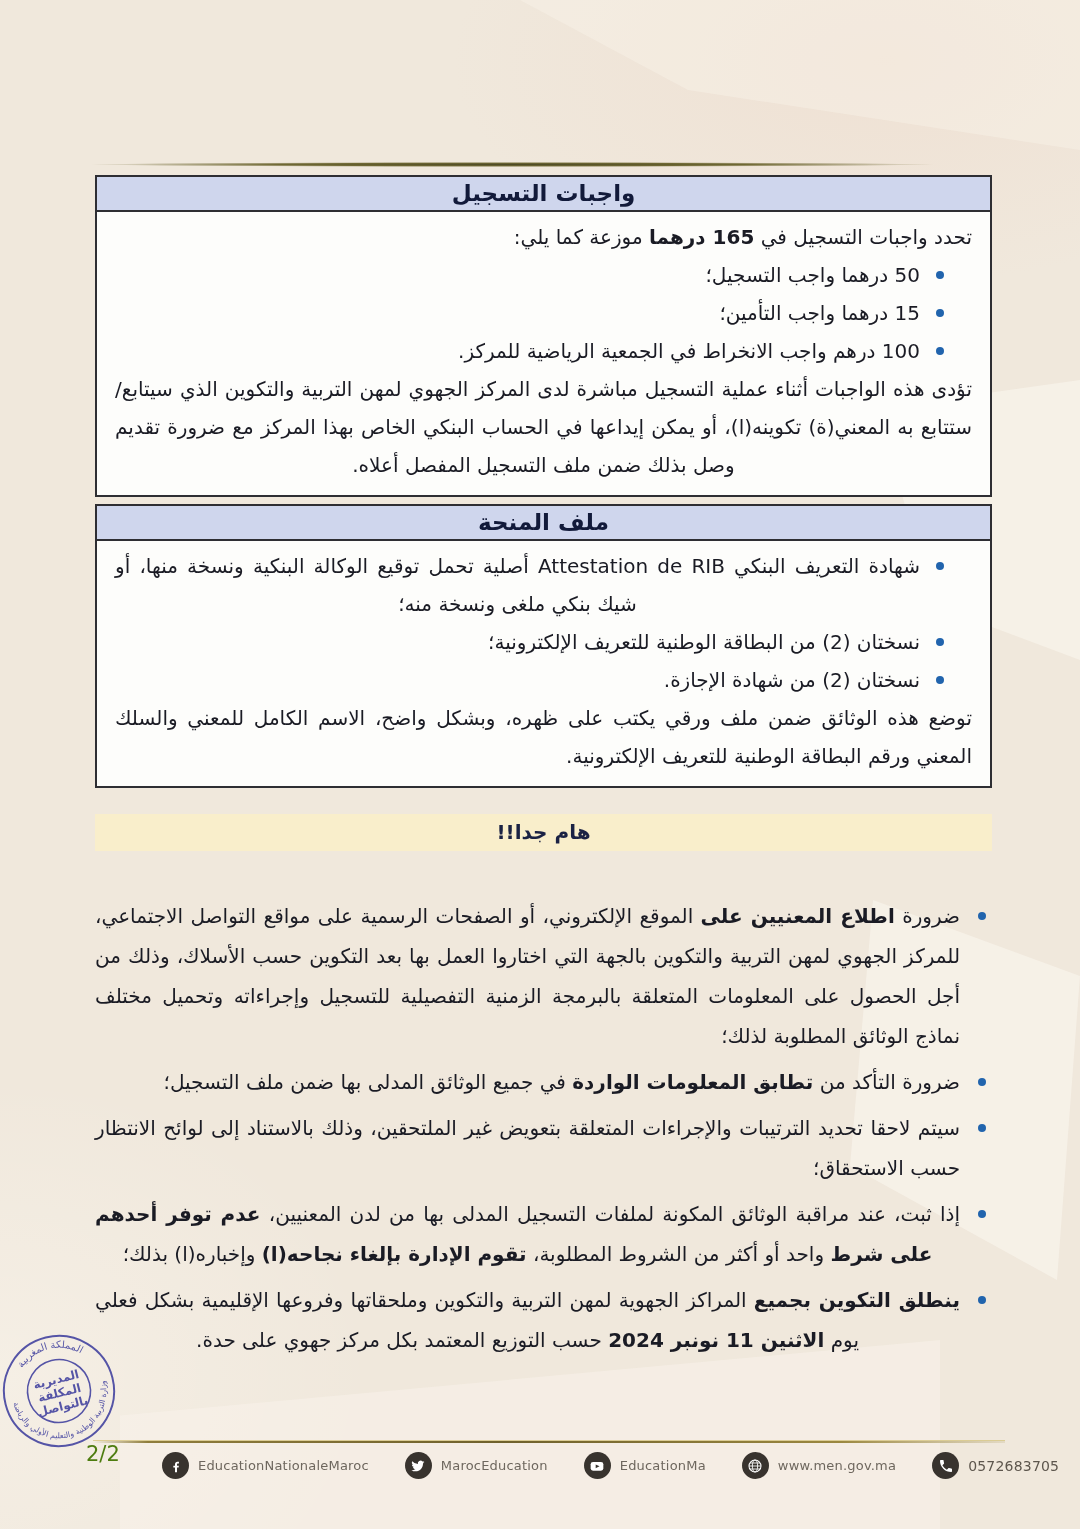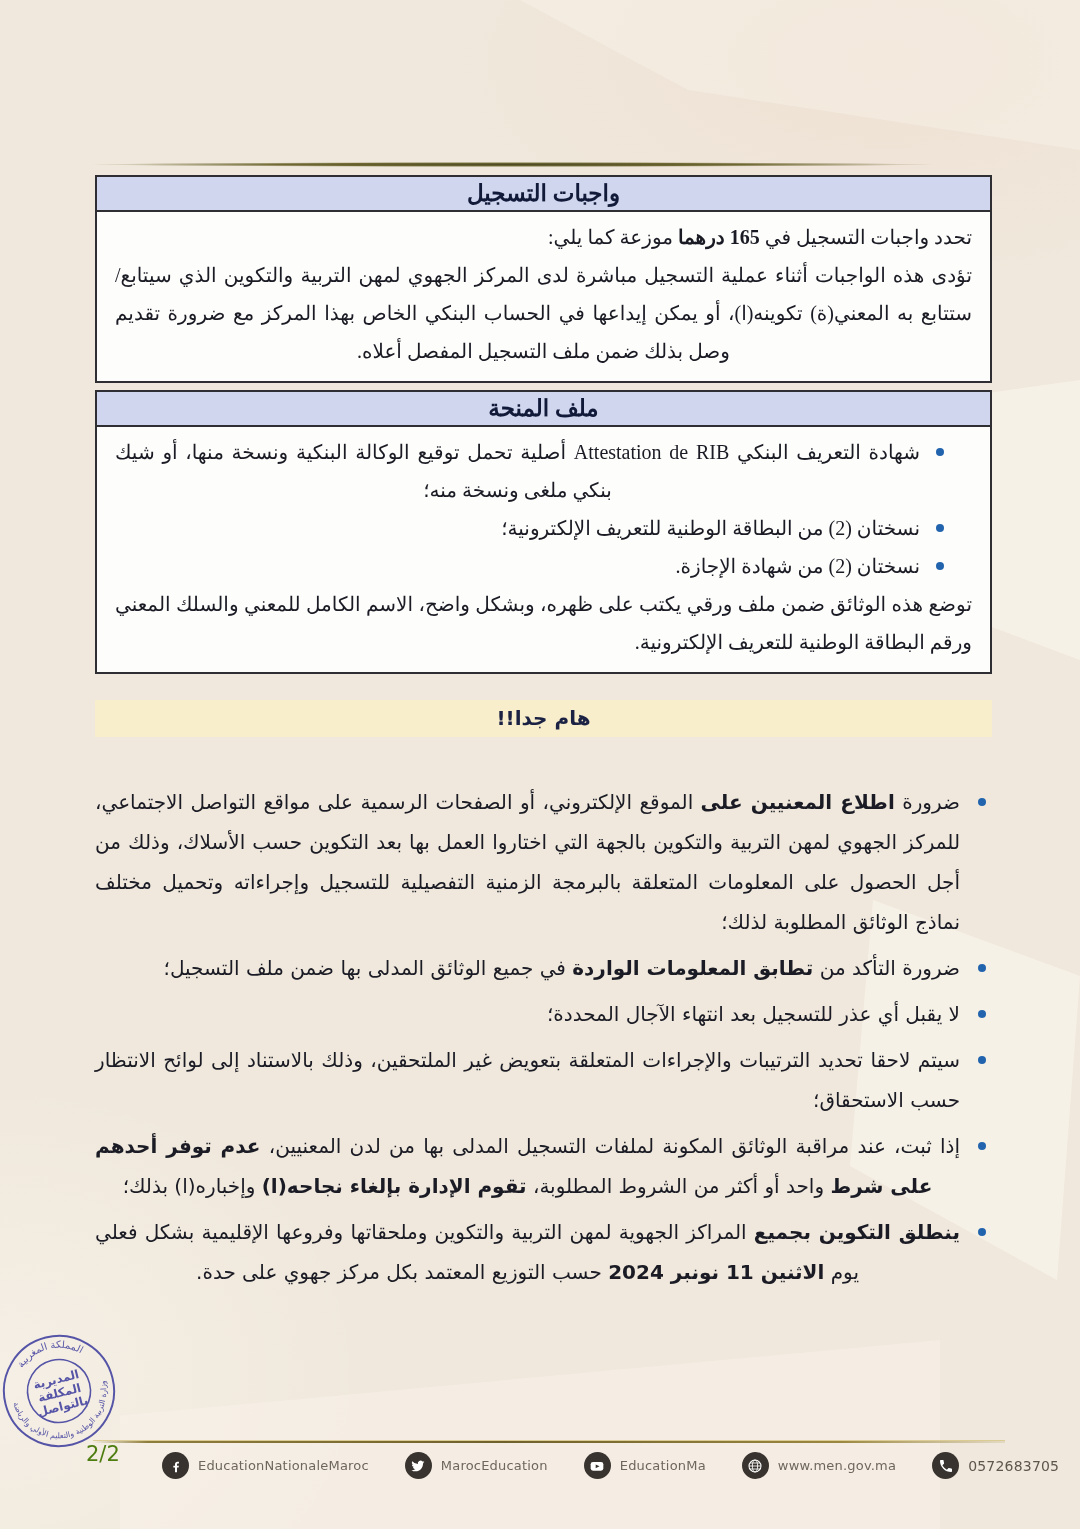--- a/index.html
+++ b/index.html
@@ -22,21 +22,21 @@
   .s4{left:120px;top:1340px;width:820px;height:189px;clip-path:polygon(0 40%,100% 0,100% 100%,0 100%);background:rgba(250,245,238,.45);}
 
   .doc-column{position:absolute;top:162px;right:88px;width:897px;direction:rtl;}
 
   .olive-rule{
     position:relative;right:57px;width:845px;height:5px;border-radius:50%;
     background:radial-gradient(50% 50% at 50% 50%, #4d4a26 0%, #6f6833 55%, rgba(160,150,90,0) 100%);
     margin-bottom:8px;
   }
 
-  .box{border:2px solid #2e2e33;background:#fdfdfb;font-family:Liberation Serif, serif;}
+  .box{border:2px solid #2e2e33;background:#fdfdfb;}
   .box + .box{margin-top:7px;}
   .box-header{
     height:33px;line-height:33px;text-align:center;
     background:#cfd6ed;border-bottom:2px solid #2e2e33;
     font-weight:700;font-size:23px;color:#121a3a;
   }
   .box-body{padding:6px 18px 11px;font-size:20px;line-height:38px;color:#1a1b24;}
   .box-body p{margin:0;text-align:justify;}
   .center-last{text-align-last:center;}
 
@@ -97,20 +97,25 @@
   <div class="bg-shape s4"></div>
 
   <div class="doc-column">
 
     <div class="olive-rule"></div>
 
     <section class="box">
       <div class="box-header">واجبات التسجيل</div>
       <div class="box-body">
         <p><span>تحدد واجبات التسجيل في </span><b>165 درهما</b><span> موزعة كما يلي:</span></p>
+        <ul class="dotlist">
+          <li>50 درهما واجب التسجيل؛</li>
+          <li>15 درهما واجب التأمين؛</li>
+          <li>100 درهم واجب الانخراط في الجمعية الرياضية للمركز.</li>
+        </ul>
         <p class="center-last">تؤدى هذه الواجبات أثناء عملية التسجيل مباشرة لدى المركز الجهوي لمهن التربية والتكوين الذي سيتابع/ستتابع به المعني(ة) تكوينه(ا)، أو يمكن إيداعها في الحساب البنكي الخاص بهذا المركز مع ضرورة تقديم وصل بذلك ضمن ملف التسجيل المفصل أعلاه.</p>
       </div>
     </section>
 
     <section class="box">
       <div class="box-header">ملف المنحة</div>
       <div class="box-body">
         <ul class="dotlist">
           <li class="center-last">شهادة التعريف البنكي Attestation de RIB أصلية تحمل توقيع الوكالة البنكية ونسخة منها، أو شيك بنكي ملغى ونسخة منه؛</li>
           <li>نسختان (2) من البطاقة الوطنية للتعريف الإلكترونية؛</li>
@@ -118,21 +123,20 @@
         </ul>
         <p>توضع هذه الوثائق ضمن ملف ورقي يكتب على ظهره، وبشكل واضح، الاسم الكامل للمعني والسلك المعني ورقم البطاقة الوطنية للتعريف الإلكترونية.</p>
       </div>
     </section>
 
     <div class="important-banner">هام جدا!!</div>
 
     <ul class="imp-list">
       <li><span>ضرورة </span><b>اطلاع المعنيين على</b><span> الموقع الإلكتروني، أو الصفحات الرسمية على مواقع التواصل الاجتماعي، للمركز الجهوي لمهن التربية والتكوين بالجهة التي اختاروا العمل بها بعد التكوين حسب الأسلاك، وذلك من أجل الحصول على المعلومات المتعلقة بالبرمجة الزمنية التفصيلية للتسجيل وإجراءاته وتحميل مختلف نماذج الوثائق المطلوبة لذلك؛</span></li>
       <li><span>ضرورة التأكد من </span><b>تطابق المعلومات الواردة</b><span> في جميع الوثائق المدلى بها ضمن ملف التسجيل؛</span></li>
-      <li><span>لا يقبل أي عذر للتسجيل بعد انتهاء الآجال المحددة؛</span></li>
       <li><span>سيتم لاحقا تحديد الترتيبات والإجراءات المتعلقة بتعويض غير الملتحقين، وذلك بالاستناد إلى لوائح الانتظار حسب الاستحقاق؛</span></li>
       <li class="center-last"><span>إذا ثبت، عند مراقبة الوثائق المكونة لملفات التسجيل المدلى بها من لدن المعنيين، </span><b>عدم توفر أحدهم على شرط</b><span> واحد أو أكثر من الشروط المطلوبة، </span><b>تقوم الإدارة بإلغاء نجاحه(ا)</b><span> وإخباره(ا) بذلك؛</span></li>
       <li class="center-last"><b>ينطلق التكوين بجميع</b><span> المراكز الجهوية لمهن التربية والتكوين وملحقاتها وفروعها الإقليمية بشكل فعلي يوم </span><b>الاثنين 11 نونبر 2024</b><span> حسب التوزيع المعتمد بكل مركز جهوي على حدة.</span></li>
     </ul>
 
   </div>
 
   <svg class="stamp" viewBox="0 0 120 120">
     <defs>
       <path id="arcTop" d="M 16,60 A 44,44 0 0 1 104,60"></path>

